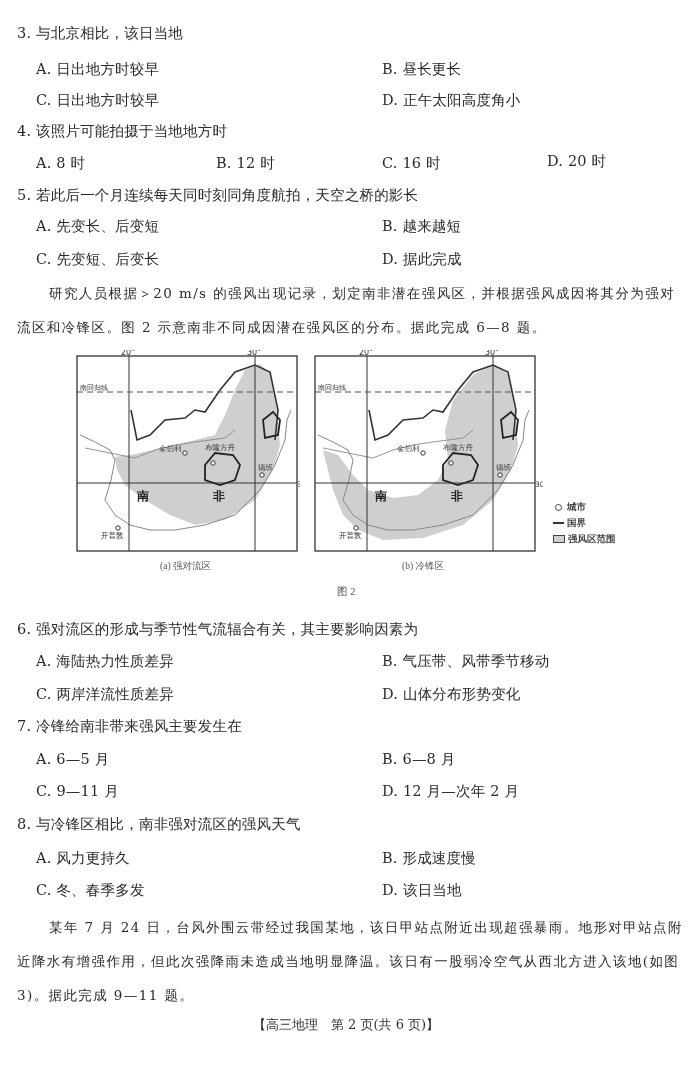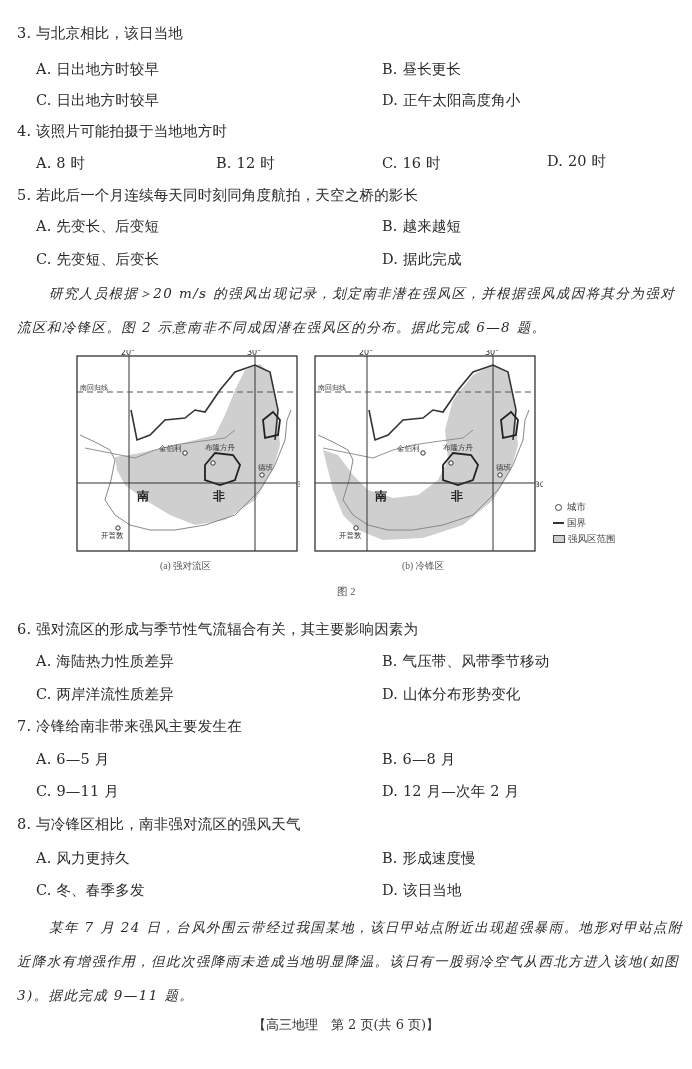--- a/index.html
+++ b/index.html
@@ -7,26 +7,26 @@
     width:692px; height:1069px; background:#ffffff; position:relative; overflow:hidden;
     font-family:"DejaVu Serif","Liberation Serif",serif; color:#2a2a2a;
   }
   .line { position:absolute; font-size:14.5px; white-space:nowrap; letter-spacing:0.2px; }
   .q { left:17px; }
   .optA { left:36px; }
   .optB { left:382px; }
   .optB4 { left:216px; }
   .optC4 { left:382px; }
   .optD4 { left:547px; }
-  .para { left:17px; width:668px; font-size:13.5px; white-space:normal; letter-spacing:1.4px; line-height:34px;font-style:italic; }
+  .para { left:17px; width:668px; font-size:13.5px; white-space:normal; letter-spacing:1.4px; line-height:34px; }
   .indent { text-indent:32px; }
   .fig { position:absolute; }
   .cap { position:absolute; font-size:9.5px; color:#555; white-space:nowrap;font-family:Liberation Serif, serif; }
   .legend { position:absolute; left:553px; top:499px; font-size:9.5px; color:#444; line-height:16px; }
-  .legend div { display:flex; align-items:center; gap:3px; }
+  .legend div { display:flex; align-items:center; gap:3px;font-weight:bold; }
   .lg-city { width:5px; height:5px; border:1px solid #444; border-radius:50%; display:inline-block; margin:0 2px; }
   .lg-border { width:11px; height:2px; background:#333; display:inline-block; }
   .lg-area { width:10px; height:6px; border:1px solid #444; background:#d0d0d0; display:inline-block; }
   .footer { position:absolute; left:0; width:692px; top:1016px; text-align:center; font-size:13px; color:#333; }
   .maplbl { font-family:"DejaVu Sans","Liberation Sans",sans-serif; }
 </style>
 </head>
 <body>
 
 <div class="line q" style="top:24px">3. 与北京相比，该日当地</div>

